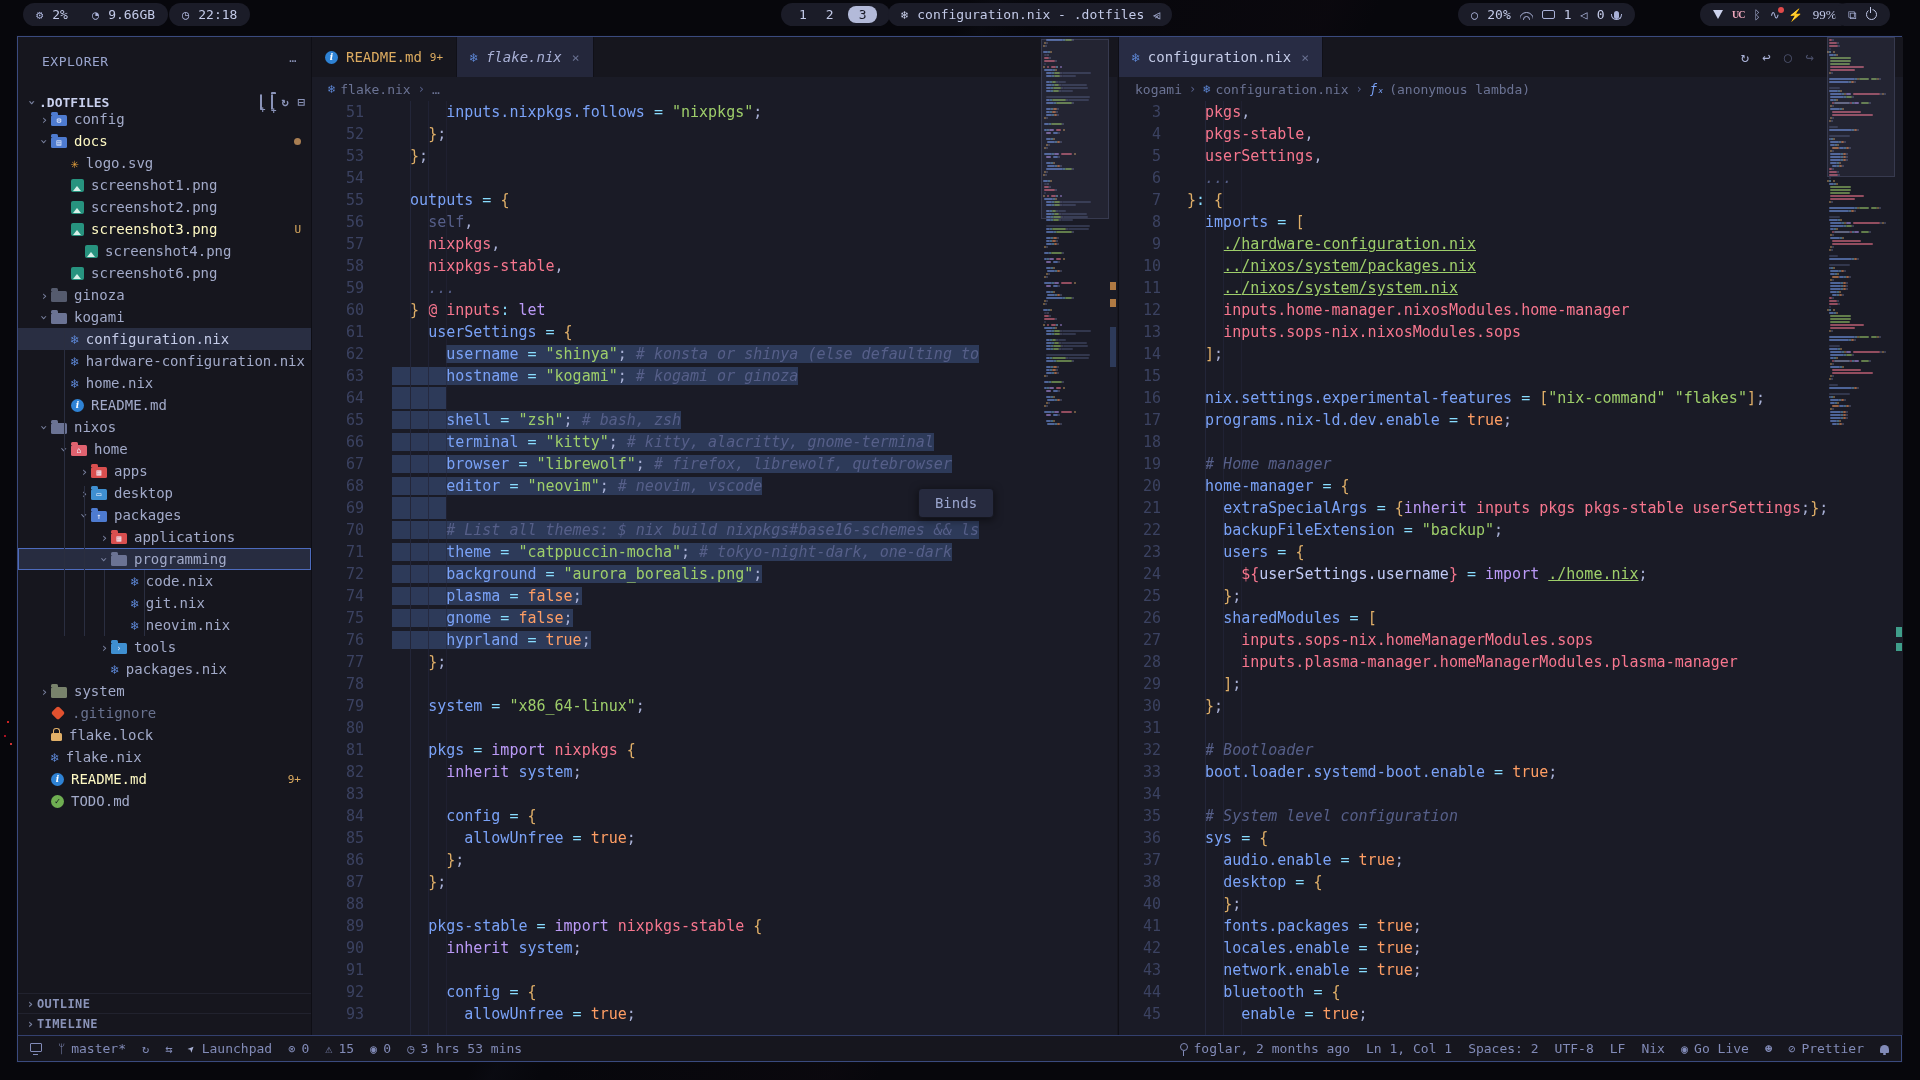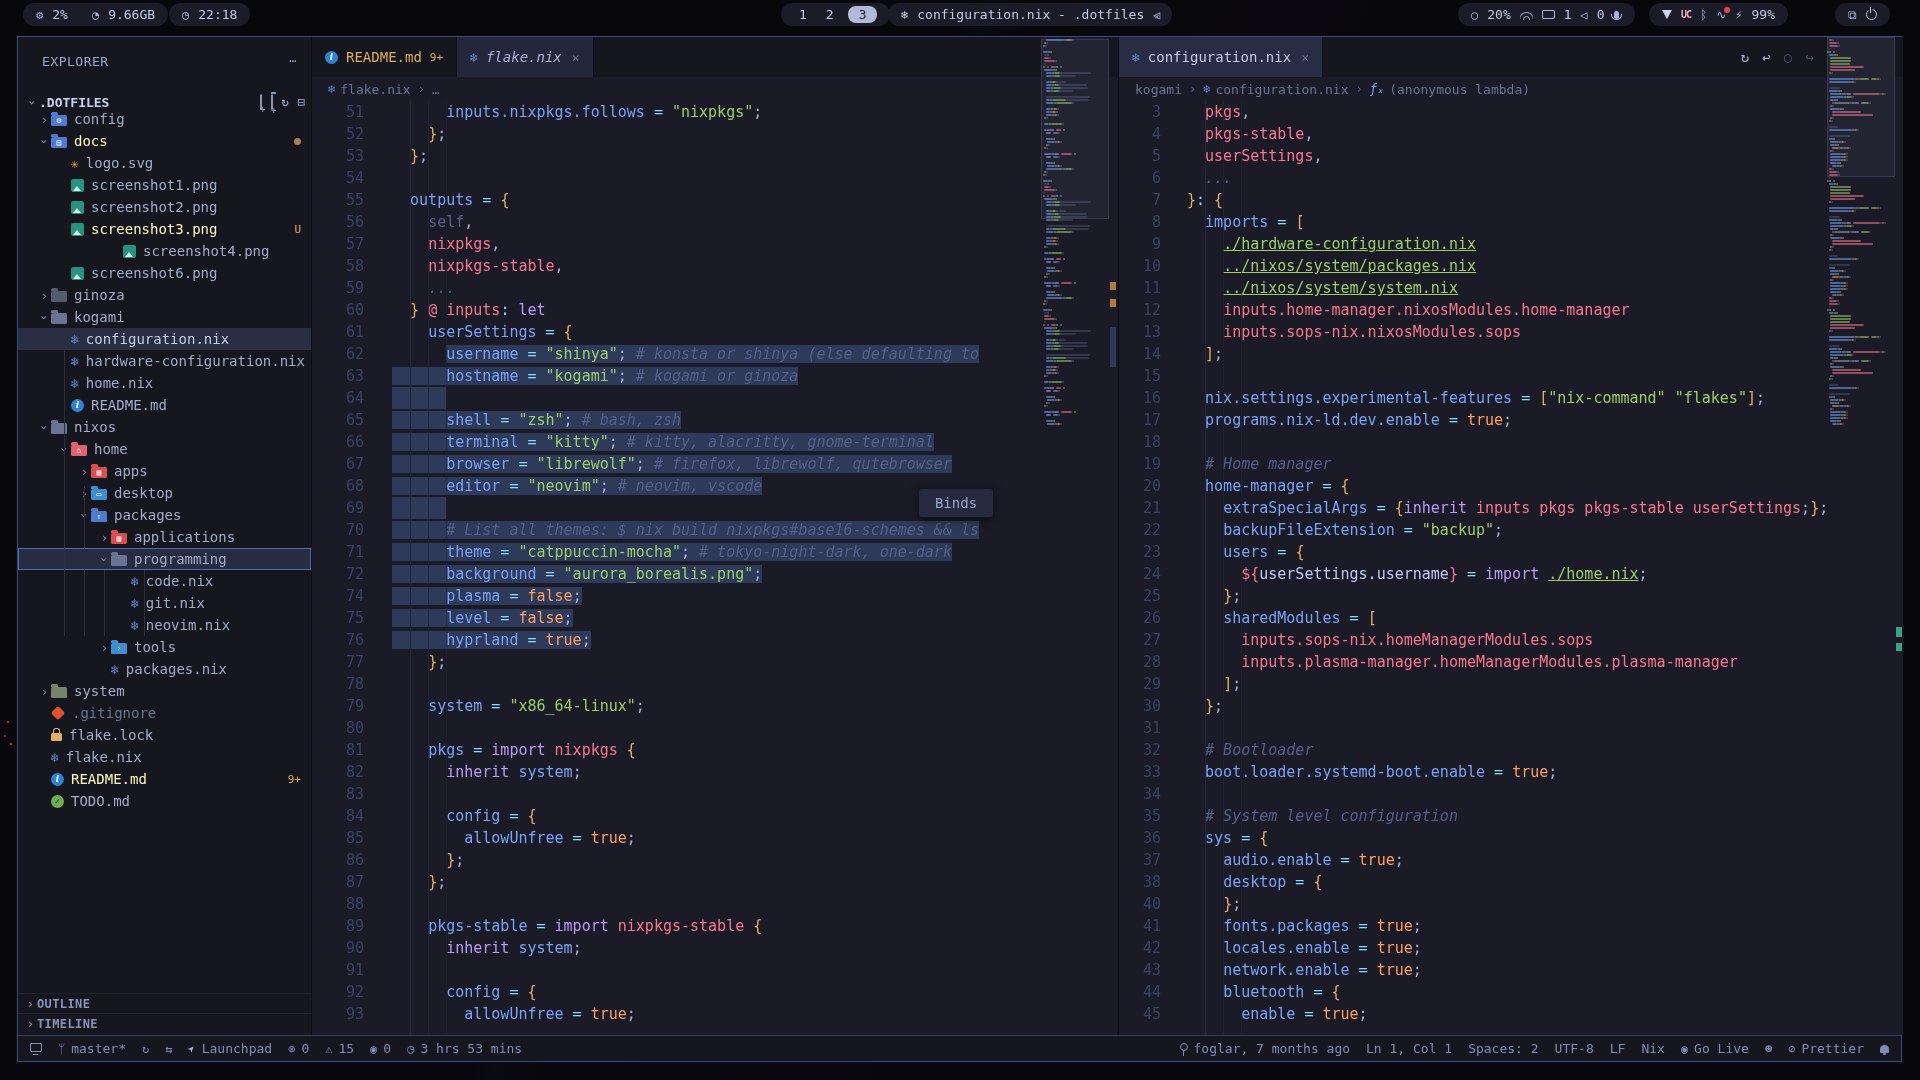--- a/index.html
+++ b/index.html
@@ -169,21 +169,21 @@
     <div class="pill" style="left:1458px;">
       <span class="tb-ic">○</span>
       <span>20%</span>
       <span class="ic-wifi"></span>
       <span class="ic-kb"></span>
       <span>1</span>
       <span class="tb-ic">◁</span>
       <span>0</span>
       <span class="ic-mic"></span>
     </div>
-    <div class="pill" style="left:1649px;">
+    <div class="pill" style="left:1700px;font-family:Liberation Serif, serif;">
       <span class="ic-shieldv"></span>
       <span class="ic-uc">UC</span>
       <span class="tb-ic">ᛒ</span>
       <span class="tb-ic reddot">∿</span>
       <span class="tb-ic">⚡</span>
       <span>99%</span>
     </div>
     <div class="pill" style="left:1835px;">
       <span class="tb-ic">⧉</span>
       <span class="ic-power"></span>
@@ -237,21 +237,21 @@
             <span class="chev none">›</span>
             <span class="ic ic-img"></span>
             <span class="lbl">screenshot2.png</span>
           </div>
           <div class="trow" style="padding-left: 40px;">
             <span class="chev none">›</span>
             <span class="ic ic-img"></span>
             <span class="lbl mod">screenshot3.png</span>
             <span class="badge">U</span>
           </div>
-          <div class="trow" style="padding-left: 54px; margin-left: 38px;">
+          <div class="trow" style="padding-left: 54px;">
             <span class="chev none">›</span>
             <span class="ic ic-img"></span>
             <span class="lbl">screenshot4.png</span>
           </div>
           <div class="trow" style="padding-left: 40px;">
             <span class="chev none">›</span>
             <span class="ic ic-img"></span>
             <span class="lbl">screenshot6.png</span>
           </div>
           <div class="trow" style="padding-left: 20px;">
@@ -449,21 +449,21 @@
           <div class="cl"><span class="ln">64</span><span class="lt"><span class="selstub"></span></span></div>
           <div class="cl"><span class="ln">65</span><span class="lt"><span class="selbg"><span class="tk tk-f">      </span><span class="tk tk-b">shell</span><span class="tk tk-c"> = </span><span class="tk tk-g">"zsh"</span><span class="tk tk-f">; </span><span class="tk tk-d"># bash, zsh</span></span></span></div>
           <div class="cl"><span class="ln">66</span><span class="lt"><span class="selbg"><span class="tk tk-f">      </span><span class="tk tk-b">terminal</span><span class="tk tk-c"> = </span><span class="tk tk-g">"kitty"</span><span class="tk tk-f">; </span><span class="tk tk-d"># kitty, alacritty, gnome-terminal</span></span></span></div>
           <div class="cl"><span class="ln">67</span><span class="lt"><span class="selbg"><span class="tk tk-f">      </span><span class="tk tk-b">browser</span><span class="tk tk-c"> = </span><span class="tk tk-g">"librewolf"</span><span class="tk tk-f">; </span><span class="tk tk-d"># firefox, librewolf, qutebrowser</span></span></span></div>
           <div class="cl"><span class="ln">68</span><span class="lt"><span class="selbg"><span class="tk tk-f">      </span><span class="tk tk-b">editor</span><span class="tk tk-c"> = </span><span class="tk tk-g">"neovim"</span><span class="tk tk-f">; </span><span class="tk tk-d"># neovim, vscode</span></span></span></div>
           <div class="cl"><span class="ln">69</span><span class="lt"><span class="selstub"></span></span></div>
           <div class="cl"><span class="ln">70</span><span class="lt"><span class="selbg"><span class="tk tk-f">      </span><span class="tk tk-d"># List all themes: $ nix build nixpkgs#base16-schemes &amp;&amp; ls</span></span></span></div>
           <div class="cl"><span class="ln">71</span><span class="lt"><span class="selbg"><span class="tk tk-f">      </span><span class="tk tk-b">theme</span><span class="tk tk-c"> = </span><span class="tk tk-g">"catppuccin-mocha"</span><span class="tk tk-f">; </span><span class="tk tk-d"># tokyo-night-dark, one-dark</span></span></span></div>
           <div class="cl"><span class="ln">72</span><span class="lt"><span class="selbg"><span class="tk tk-f">      </span><span class="tk tk-b">background</span><span class="tk tk-c"> = </span><span class="tk tk-g">"aurora_borealis.png"</span><span class="tk tk-f">;</span></span></span></div>
           <div class="cl"><span class="ln">74</span><span class="lt"><span class="selbg"><span class="tk tk-f">      </span><span class="tk tk-b">plasma</span><span class="tk tk-c"> = </span><span class="tk tk-o">false</span><span class="tk tk-f">;</span></span></span></div>
-          <div class="cl"><span class="ln">75</span><span class="lt"><span class="selbg"><span class="tk tk-f">      </span><span class="tk tk-b">level</span><span class="tk tk-c"> = </span><span class="tk tk-o">false</span><span class="tk tk-f">;</span></span></span></div>
+          <div class="cl"><span class="ln">75</span><span class="lt"><span class="selbg"><span class="tk tk-f">      </span><span class="tk tk-b">gnome</span><span class="tk tk-c"> = </span><span class="tk tk-o">false</span><span class="tk tk-f">;</span></span></span></div>
           <div class="cl"><span class="ln">76</span><span class="lt"><span class="selbg"><span class="tk tk-f">      </span><span class="tk tk-b">hyprland</span><span class="tk tk-c"> = </span><span class="tk tk-o">true</span><span class="tk tk-f">;</span></span></span></div>
           <div class="cl"><span class="ln">77</span><span class="lt"><span class="tk tk-f">    </span><span class="tk tk-y">}</span><span class="tk tk-f">;</span></span></div>
           <div class="cl"><span class="ln">78</span><span class="lt"></span></div>
           <div class="cl"><span class="ln">79</span><span class="lt"><span class="tk tk-f">    </span><span class="tk tk-b">system</span><span class="tk tk-c"> = </span><span class="tk tk-g">"x86_64-linux"</span><span class="tk tk-f">;</span></span></div>
           <div class="cl"><span class="ln">80</span><span class="lt"></span></div>
           <div class="cl"><span class="ln">81</span><span class="lt"><span class="tk tk-f">    </span><span class="tk tk-b">pkgs</span><span class="tk tk-c"> = </span><span class="tk tk-p">import</span><span class="tk tk-f"> </span><span class="tk tk-r">nixpkgs</span><span class="tk tk-f"> </span><span class="tk tk-y">{</span></span></div>
           <div class="cl"><span class="ln">82</span><span class="lt"><span class="tk tk-f">      </span><span class="tk tk-p">inherit</span><span class="tk tk-f"> </span><span class="tk tk-b">system</span><span class="tk tk-f">;</span></span></div>
           <div class="cl"><span class="ln">83</span><span class="lt"></span></div>
           <div class="cl"><span class="ln">84</span><span class="lt"><span class="tk tk-f">      </span><span class="tk tk-b">config</span><span class="tk tk-c"> = </span><span class="tk tk-y">{</span></span></div>
           <div class="cl"><span class="ln">85</span><span class="lt"><span class="tk tk-f">        </span><span class="tk tk-b">allowUnfree</span><span class="tk tk-c"> = </span><span class="tk tk-o">true</span><span class="tk tk-f">;</span></span></div>
@@ -2025,21 +2025,21 @@
             <span>0</span>
           </div>
           <div class="sitem">
             <span class="ic ic-clock sic">◷</span>
             <span>3 hrs 53 mins</span>
           </div>
         </div>
       <div class="sb-right" id="sb-right">
           <div class="sitem">
             <span class="ic ic-commit sic"></span>
-            <span>foglar, 7 months ago</span>
+            <span>foglar, 2 months ago</span>
           </div>
           <div class="sitem">
             <span>Ln 1, Col 1</span>
           </div>
           <div class="sitem">
             <span>Spaces: 2</span>
           </div>
           <div class="sitem">
             <span>UTF-8</span>
           </div>

